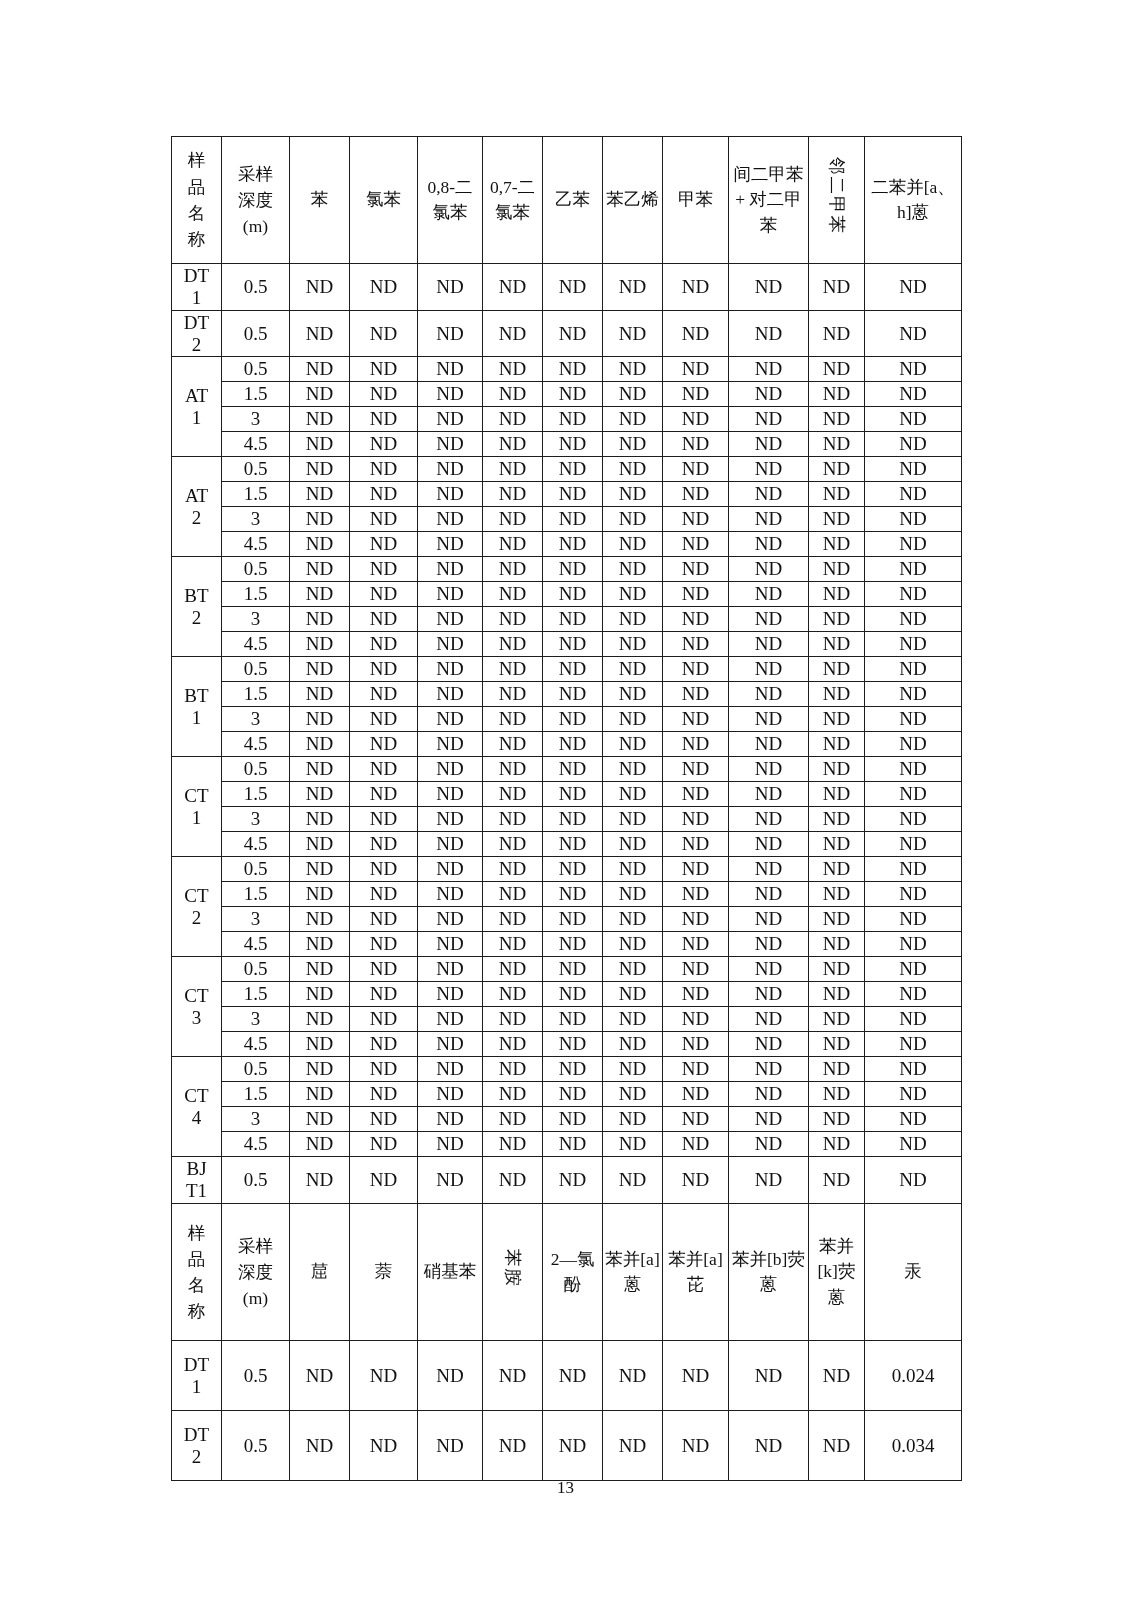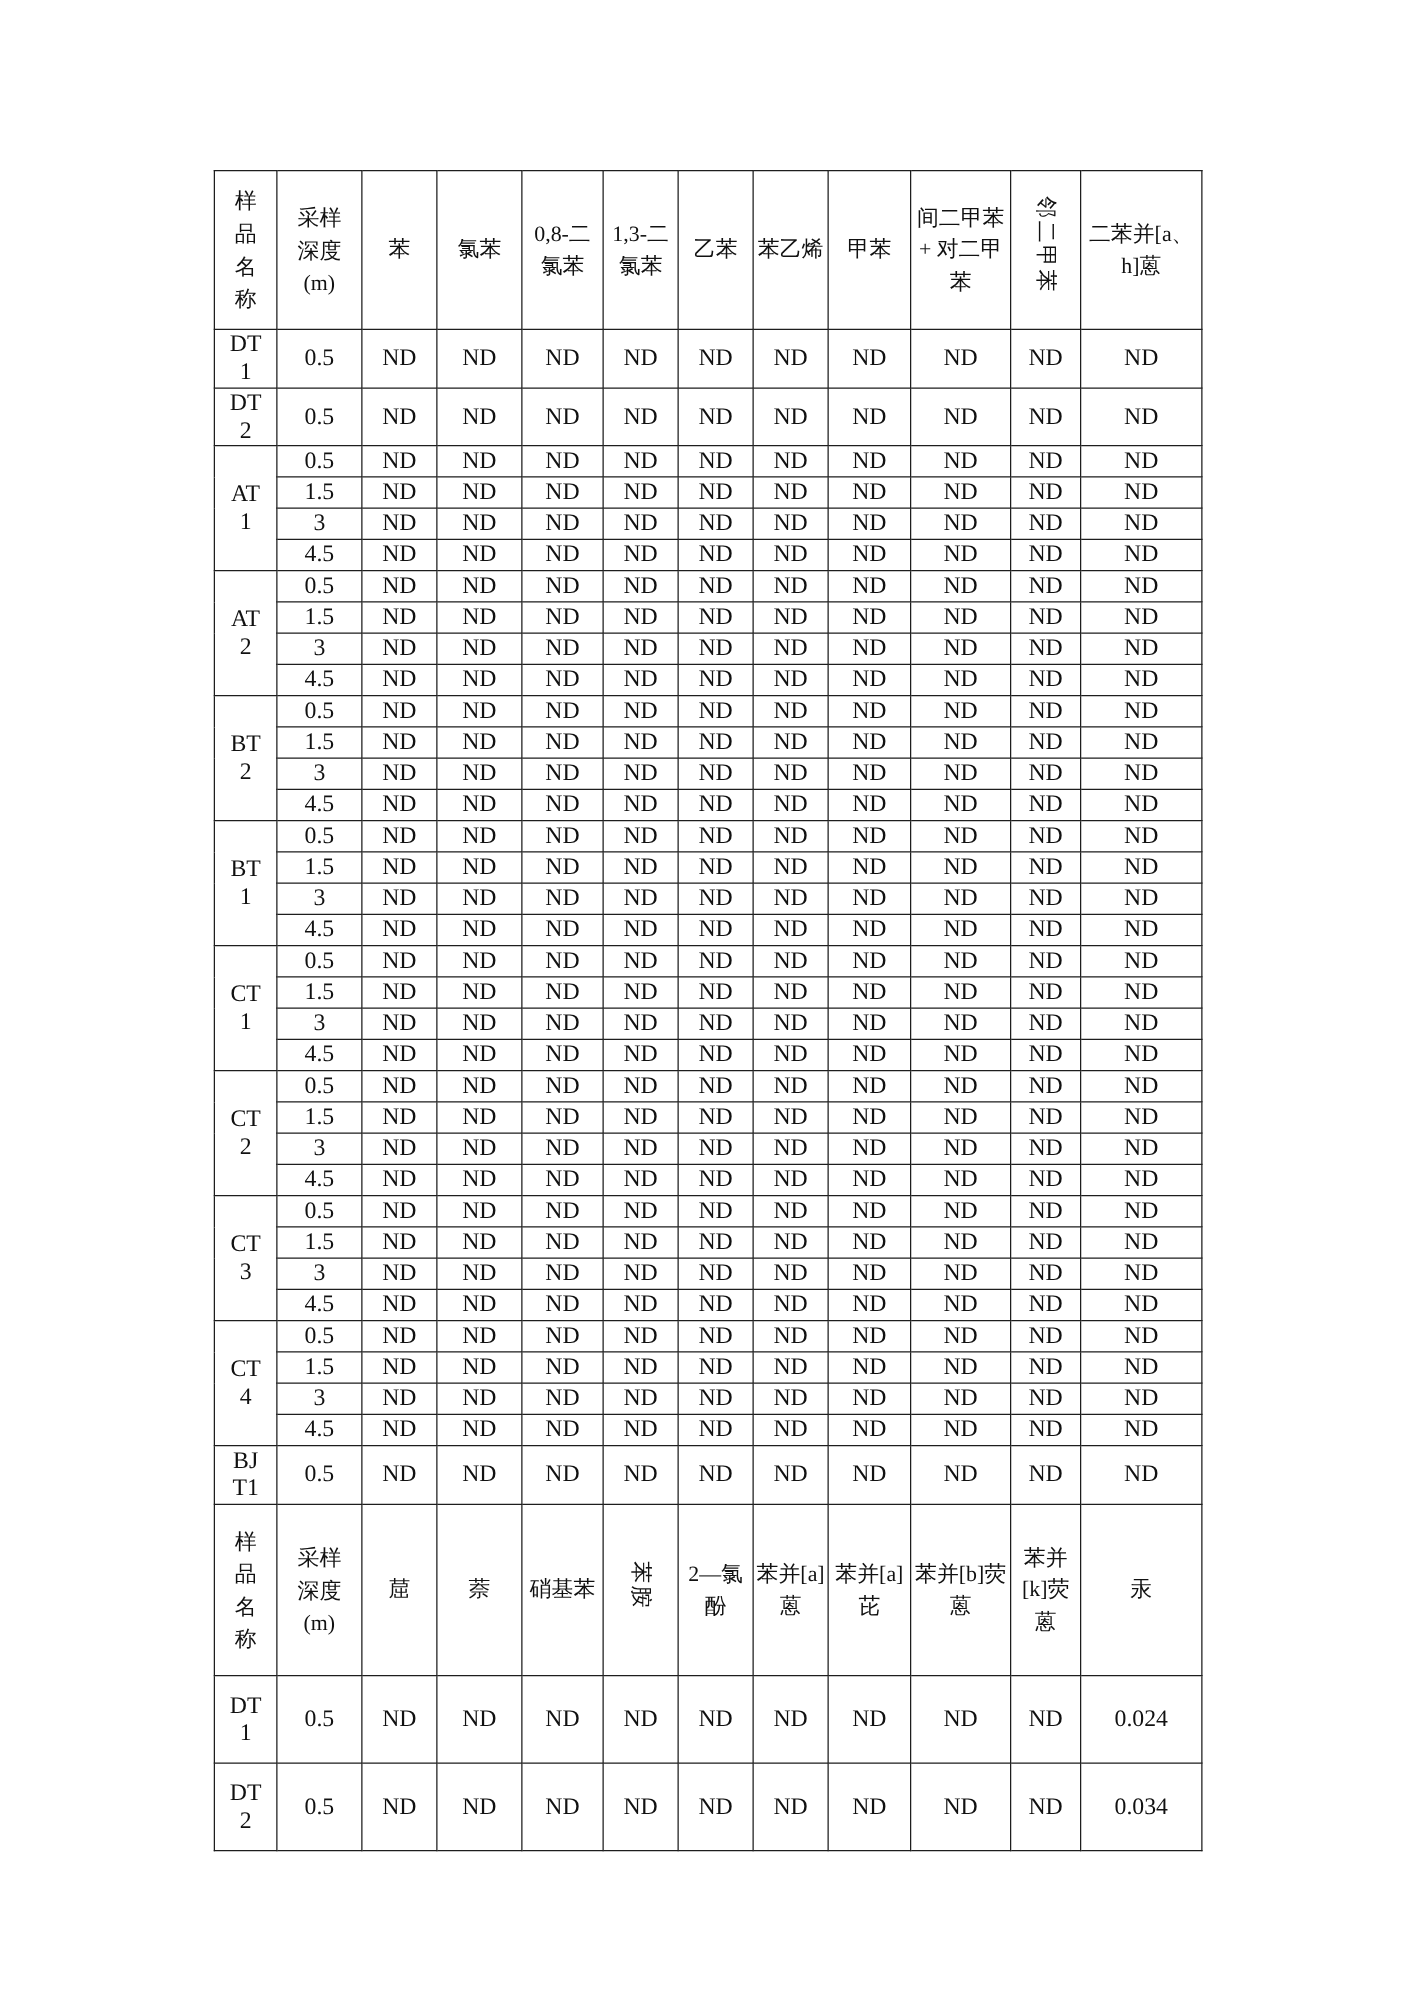--- a/index.html
+++ b/index.html
@@ -88,21 +88,21 @@
         <col style="width:56px">
         <col style="width:97px">
     </colgroup>
     <tbody>
         <tr class="header-row header-h1">
           <th><span class="hwrap w1">样品名称</span></th>
           <th><span class="hwrap w2">采样深度(m)</span></th>
           <th><span class="hwrap2">苯</span></th>
           <th><span class="hwrap2">氯苯</span></th>
           <th><span class="hwrap2">0,8-二氯苯</span></th>
-          <th><span class="hwrap2">1,3-二氯苯</span></th>
+          <th><span class="hwrap2">0,7-二氯苯</span></th>
           <th><span class="hwrap2">乙苯</span></th>
           <th><span class="hwrap2">苯乙烯</span></th>
           <th><span class="hwrap2">甲苯</span></th>
           <th><span class="hwrap2">间二甲苯+ 对二甲苯</span></th>
           <th><span class="sideways">邻二甲苯</span></th>
           <th><span class="hwrap2">二苯并[a、h]蒽</span></th>
         </tr>
         <tr class="row-tall">
           <td class="sample-cell" rowspan="1">DT
 1</td>
@@ -620,13 +620,14 @@
           <td class="value-cell">ND</td>
           <td class="value-cell">ND</td>
           <td class="value-cell">ND</td>
           <td class="value-cell">ND</td>
           <td class="value-cell">ND</td>
           <td class="value-cell">0.034</td>
         </tr>
       </tbody>
   </table>
 
+  <div class="page-number">13</div>
 </div>
 
 </body></html>

